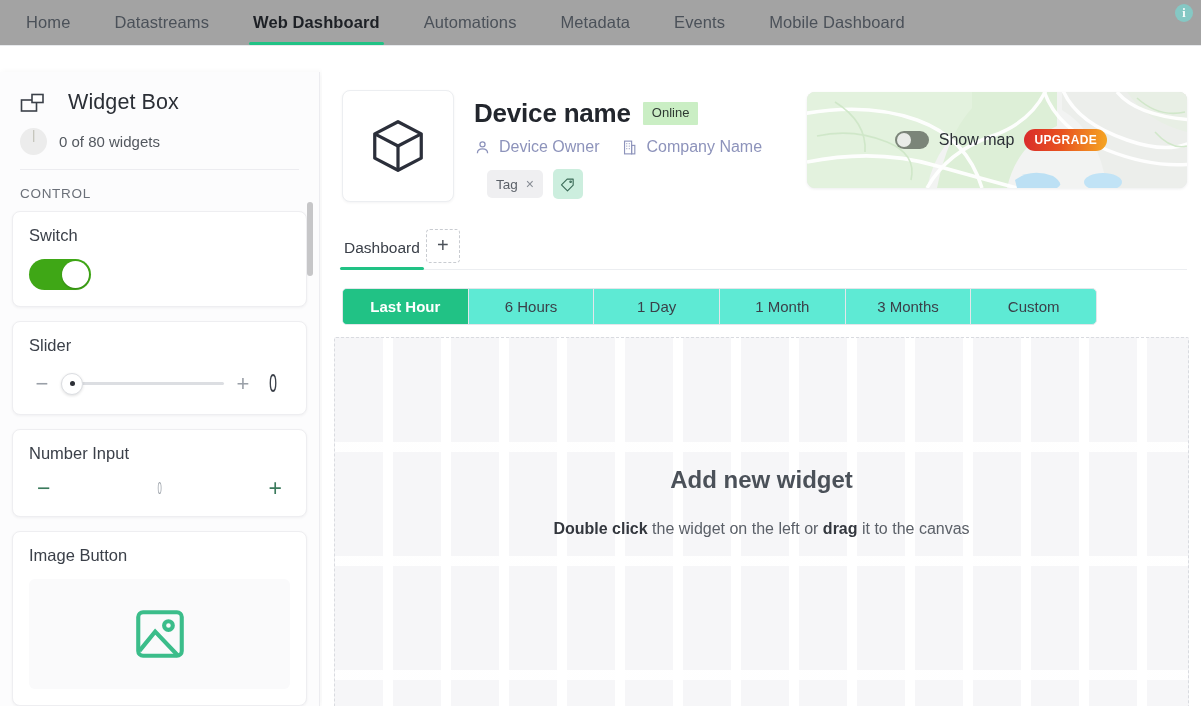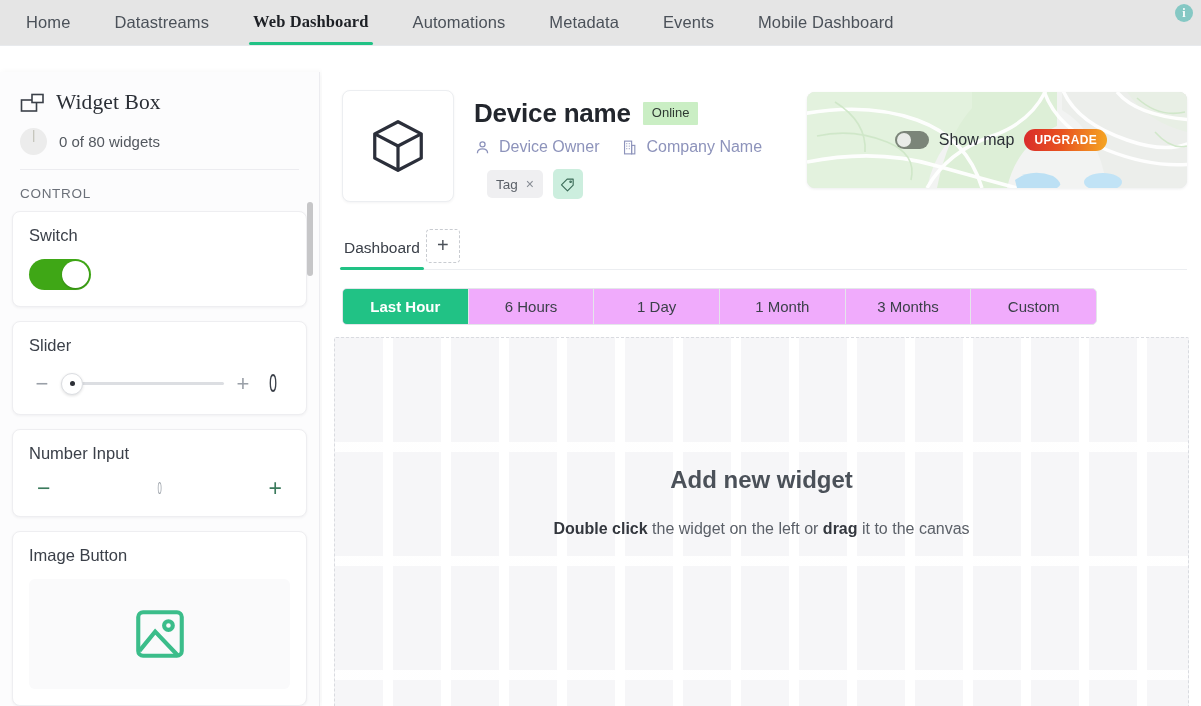--- a/index.html
+++ b/index.html
@@ -8,30 +8,30 @@
     background: #ffffff;
     font-family: "Liberation Sans", sans-serif;
     overflow: hidden;
     color: #2c2f36;
   }
   #app { position: relative; width: 1201px; height: 706px; overflow: hidden; }
 
   
   .topnav {
     position: absolute; top: 0; left: 0; width: 1201px; height: 46px;
-    background: #e5e5e5; border-bottom: 1px solid #e8eaed;
+    background: #a3a3a3; border-bottom: 1px solid #e8eaed;
     display: flex; align-items: flex-start;
   }
   .nav-items { display: flex; align-items: center; height: 44px; padding-left: 4px; }
   .nav-item {
     position: relative; height: 44px; display: flex; align-items: center;
     padding: 0 22px; font-size: 16.5px; color: #4b5159; letter-spacing: .1px;
     cursor: pointer; white-space: nowrap;
   }
-  .nav-item.active { color: #1d2025; font-weight: bold; font-family: Liberation Serif, serif; }
+  .nav-item.active { color: #1d2025; font-weight: bold; }
   .nav-item.active::after {
     content: ""; position: absolute; left: 18px; right: 18px; bottom: -1px;
     height: 3px; background: #21c285; border-radius: 2px;
   }
   .info-icon {
     position: absolute; right: 8px; top: 4px; width: 18px; height: 18px;
     border-radius: 50%; background: #85c8c4; color: #fff;
     display: flex; align-items: center; justify-content: center;
     font-size: 12px; font-family: "Liberation Serif", serif; font-weight: bold;
     cursor: pointer;
@@ -41,21 +41,21 @@
   .body-wrap { position: absolute; top: 46px; left: 0; width: 1201px; height: 660px; background: #fff; }
 
   
   .sidebar {
     position: absolute; left: 0; top: 26px; width: 320px; height: 634px;
     background: #fcfcfd; border-right: 1px solid #ececf0;
     box-shadow: 2px 0 6px rgba(0,0,0,.045);
     overflow: hidden;
   }
   .wb-header { padding: 18px 20px 0 20px; }
-  .wb-title-row { display: flex; align-items: center; gap: 10px; font-family: Liberation Serif, serif; }
+  .wb-title-row { display: flex; align-items: center; gap: 22px; }
   .wb-title { font-size: 21.5px; color: #2b2f36; letter-spacing: .1px; }
   .wb-count-row { display: flex; align-items: center; gap: 12px; margin-top: 13px; }
   .wb-donut {
     width: 27px; height: 27px; border-radius: 50%;
     background: #ececec; position: relative;
   }
   .wb-donut::after {
     content: ""; position: absolute; left: 50%; top: 2px;
     width: 1.5px; height: 12px; background: #b9b9ad; transform: translateX(-50%);
   }
@@ -189,21 +189,21 @@
   }
   .tab-add {
     width: 34px; height: 34px; border: 1px dashed #c9ccd1; border-radius: 4px;
     display: flex; align-items: center; justify-content: center;
     color: #4b5159; font-size: 20px; cursor: pointer; margin-bottom: 6px;
   }
 
   
   .range-bar {
     display: flex; margin: 18px 14px 0 20px; border: 1px solid #e4e6ea;
-    border-radius: 5px; overflow: hidden; width: 755px; background: #f0abfc;
+    border-radius: 5px; overflow: hidden; width: 755px; background: #5eead4;
   }
   .range-btn {
     flex: 1; text-align: center; font-size: 15px; color: #3b4049;
     padding: 9px 0; border-right: 1px solid #e4e6ea; cursor: pointer; white-space: nowrap;
   }
   .range-btn:last-child { border-right: none; }
   .range-btn.active { background: #21c285; color: #fff; font-weight: bold; }
 
   
   .canvas {

